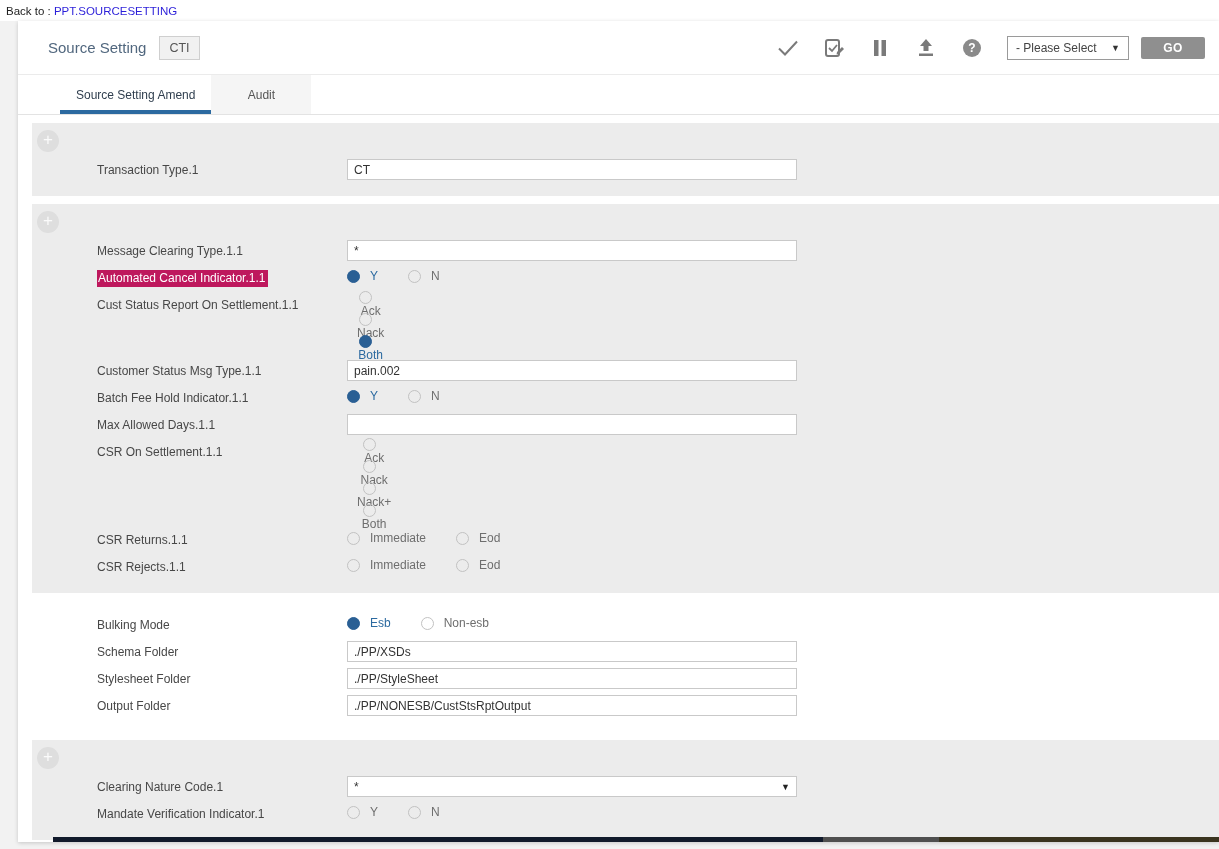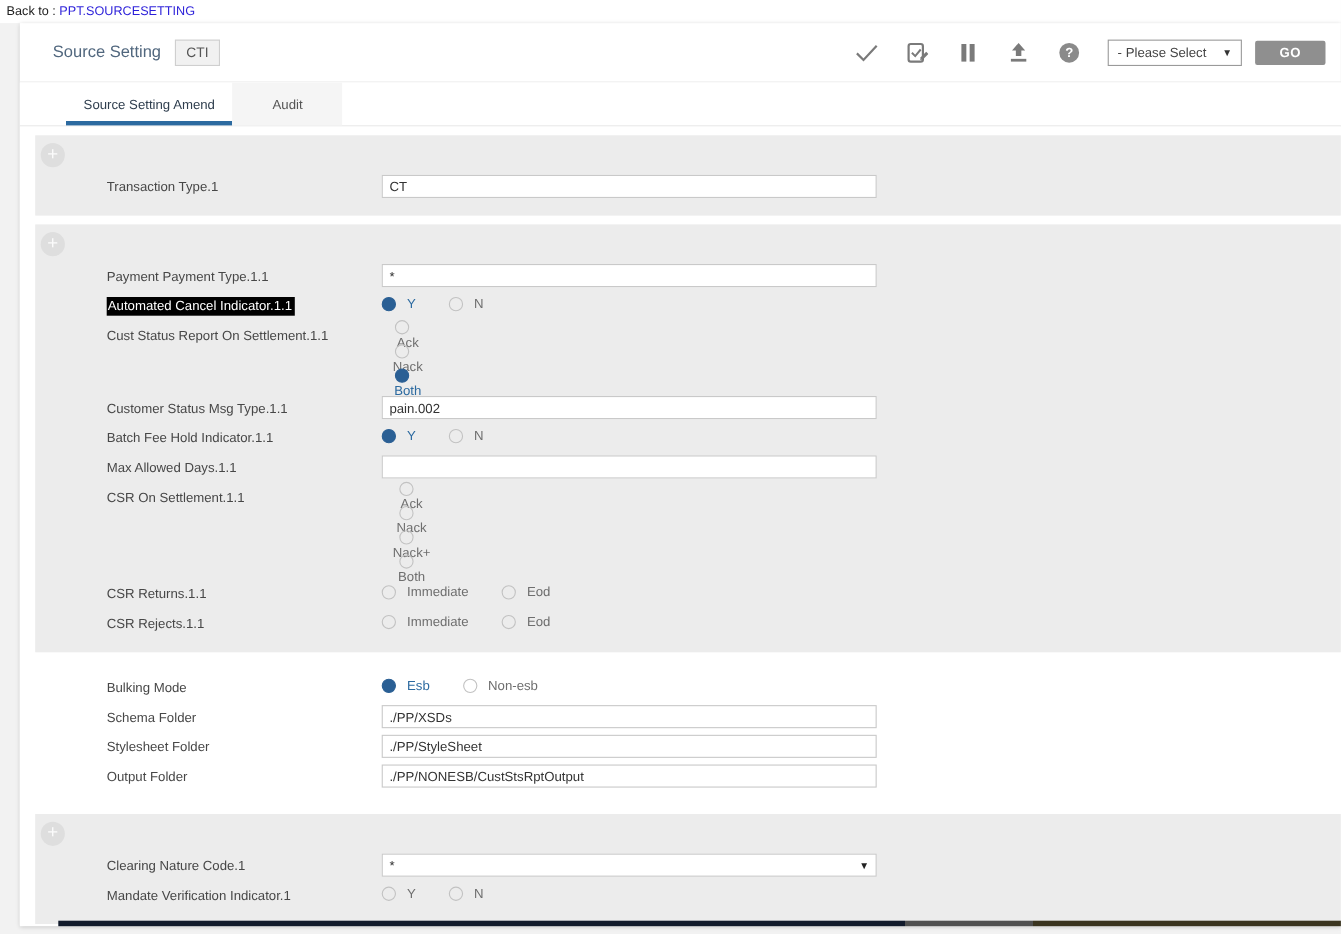--- a/index.html
+++ b/index.html
@@ -38,21 +38,21 @@
   .tab.inactive { background:#f5f5f5; color:#555; }
   
   .content { padding:8px 0 0 14px; background:#fff; height:calc(100% - 95px); overflow:hidden; }
   .section { background:#ececec; margin-bottom:8px; padding:5px 0 13px 0; }
   .section.plain { background:#ffffff; padding:10px 0 13px 0; }
   .add-ic { width:22px; height:22px; border-radius:50%; background:#dedede; color:#fbfbfb;
     font-size:17px; line-height:20px; text-align:center; margin:2px 0 4px 5px; cursor:pointer;
     user-select:none; }
   .frow { display:flex; align-items:flex-start; padding-left:65px; min-height:27px; }
   .frow .lbl { width:250px; font-size:12px; color:#474747; padding-top:7px; flex:none; }
-  .frow .lbl .hl { background:#000000; color:#fff; padding:1px 3px 2px 1px; }
+  .frow .lbl .hl { background:#be185d; color:#fff; padding:1px 3px 2px 1px; }
   .ctrl { flex:none; }
   .tinput { width:450px; height:21px; border:1px solid #c9c9c9; background:#fff; padding:0 6px;
     font-size:12px; color:#333; font-family:"Liberation Sans","DejaVu Sans",sans-serif;
     margin-top:3px; }
   .selbox { width:450px; height:21px; border:1px solid #c9c9c9; background:#fff; padding:0 6px;
     font-size:12px; color:#333; display:flex; align-items:center; justify-content:space-between;
     margin-top:3px; cursor:pointer; }
   .selbox .caret { font-size:9px; color:#222; }
   .rgroup.inline { display:flex; align-items:center; padding-top:5px; }
   .rgroup.stack .ropt { height:22px;flex-direction:column; }
@@ -126,21 +126,21 @@
       <div class="section">
         <div class="add-ic">+</div>
         <div class="frow">
           <div class="lbl">Transaction Type.1</div>
           <div class="ctrl"><input class="tinput" value="CT" style=""></div>
         </div>
       </div>
       <div class="section">
         <div class="add-ic">+</div>
         <div class="frow">
-          <div class="lbl">Payment Payment Type.1.1</div>
+          <div class="lbl">Message Clearing Type.1.1</div>
           <div class="ctrl"><input class="tinput" value="*" style=""></div>
         </div>
         <div class="frow">
           <div class="lbl"><span class="hl">Automated Cancel Indicator.1.1</span></div>
           <div class="ctrl">
             <div class="rgroup inline">
               <div class="ropt sel">
                 <span class="rdot"></span>
                 <span class="rtxt">Y</span>
               </div>

